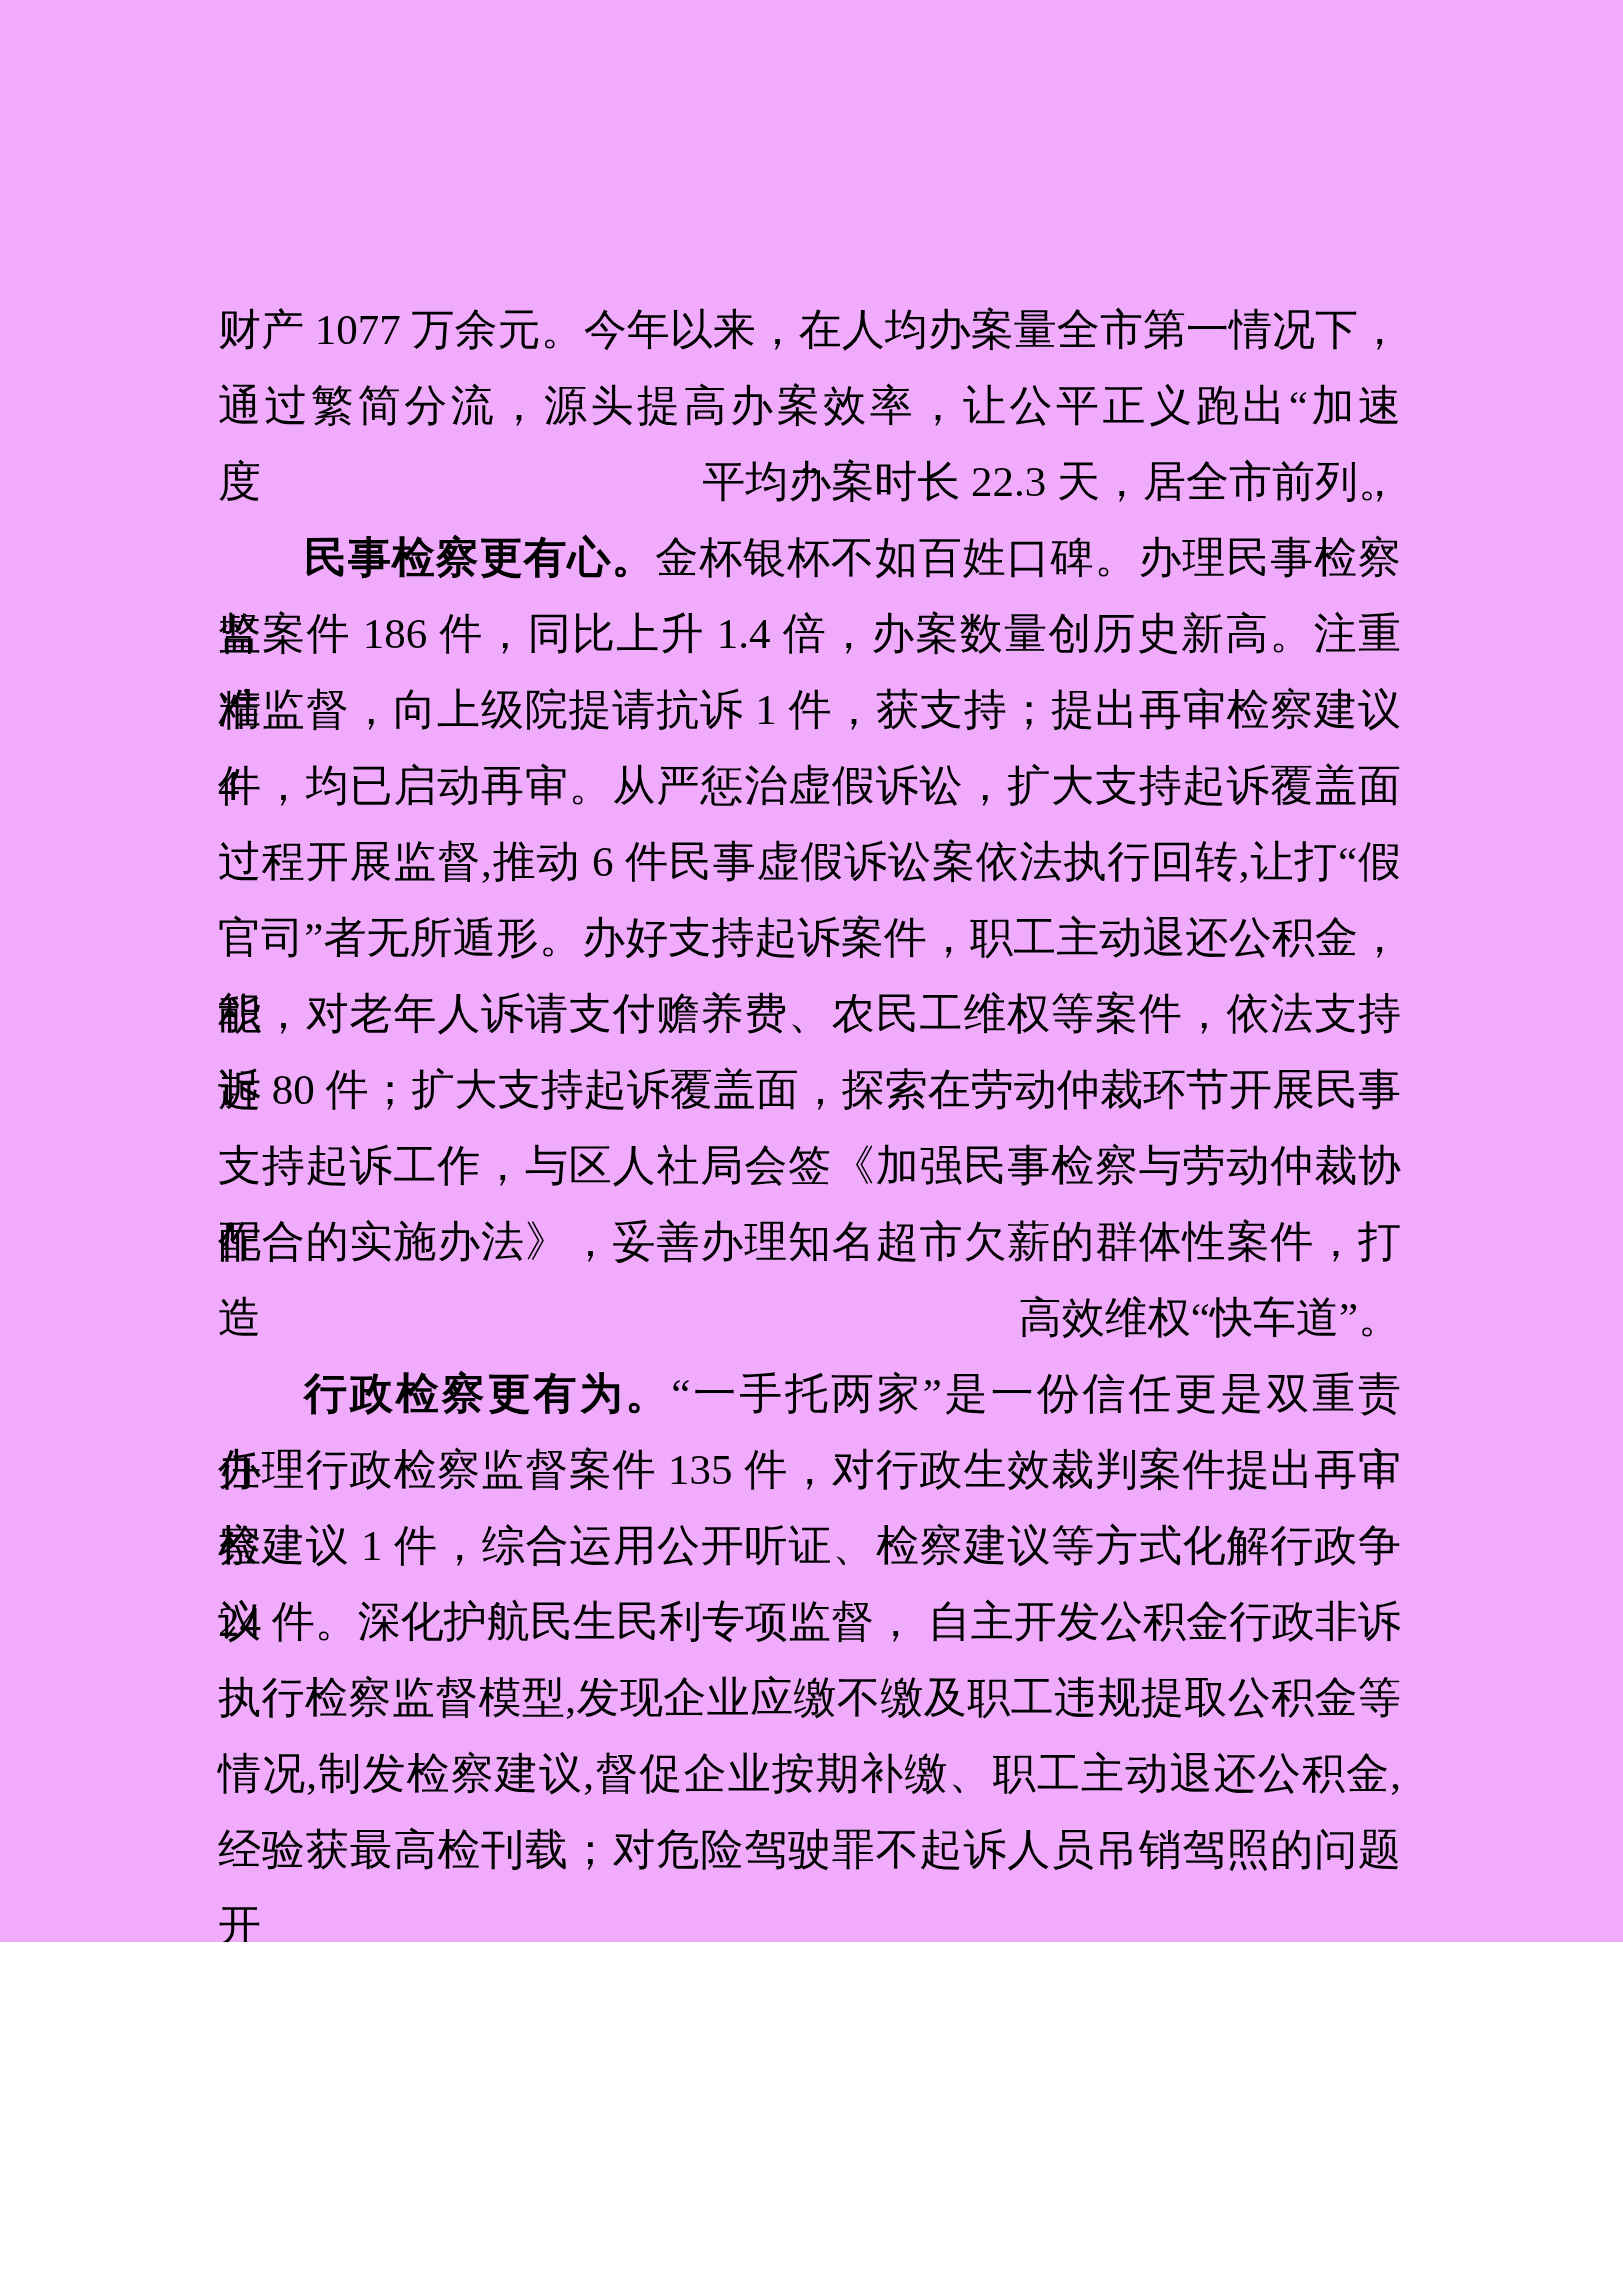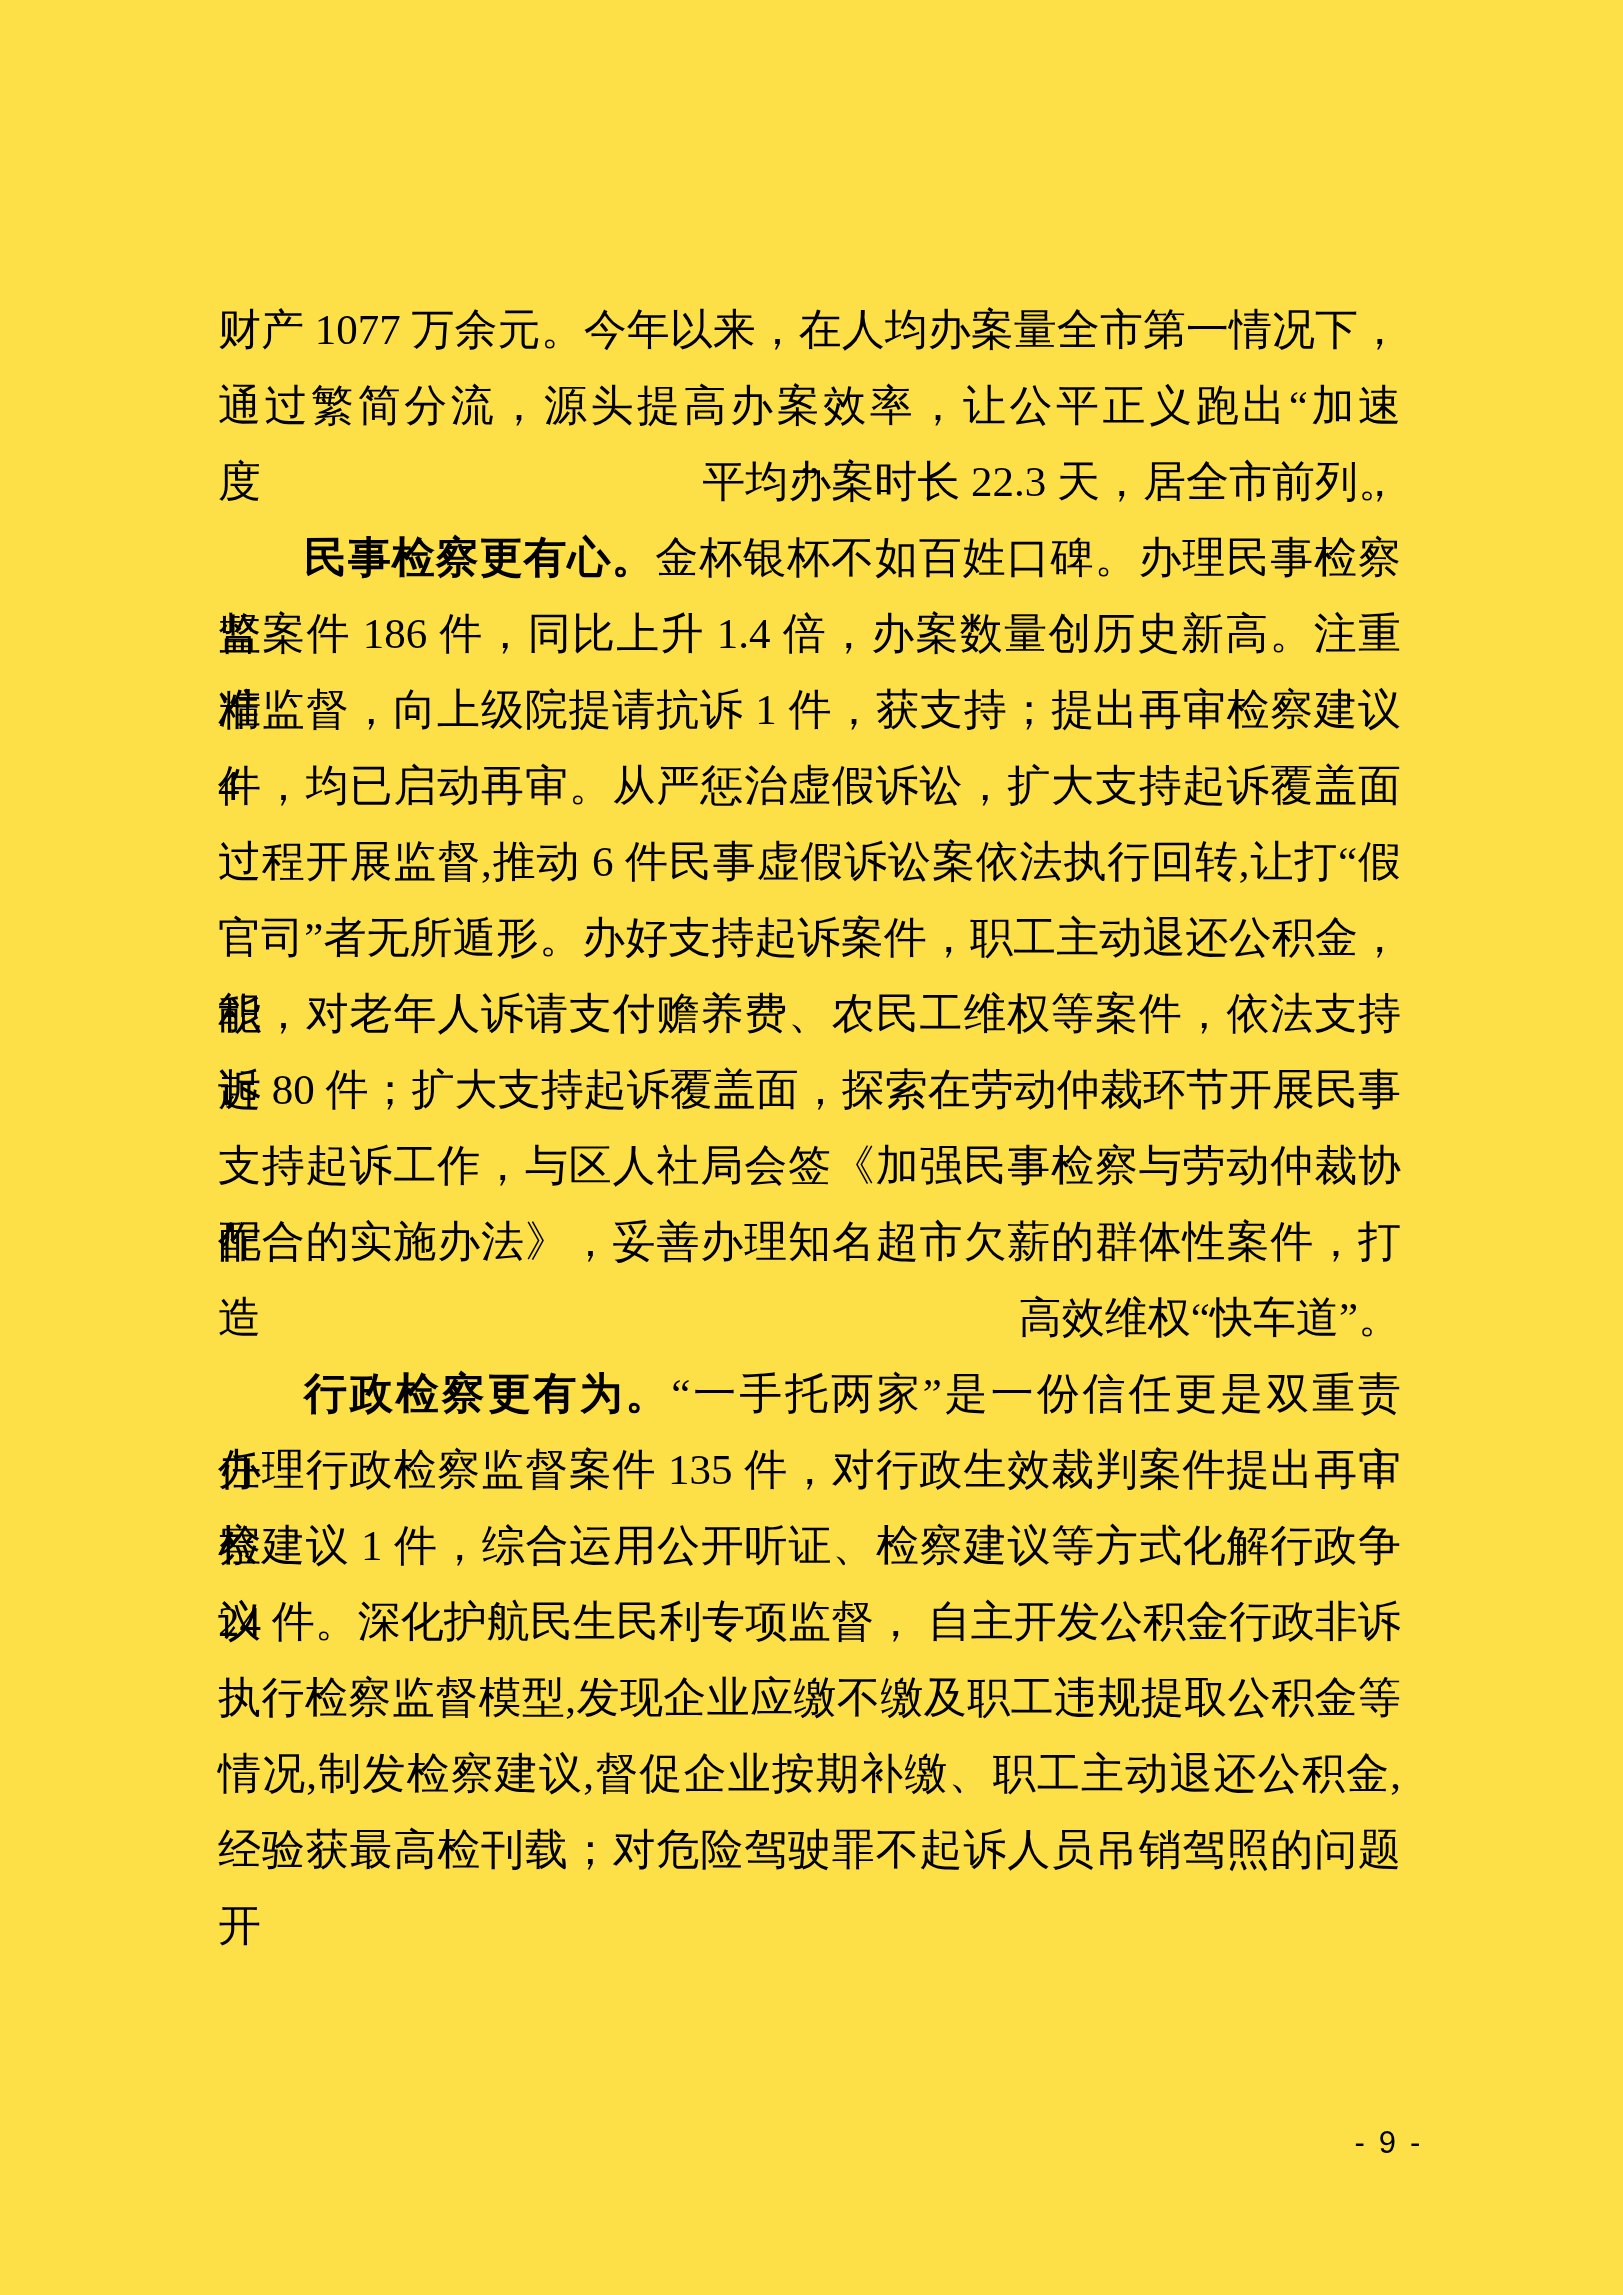--- a/index.html
+++ b/index.html
@@ -3,22 +3,22 @@
 <meta charset="utf-8">
 <style>
   html, body {
     margin: 0;
     padding: 0;
     background: #ffffff;
   }
   .page {
     position: relative;
     width: 1623px;
-    height: 2295px;
-    background: #fde047;
+    height: 1942px;
+    background: #f0abfc;
     overflow: hidden;
     font-family: "Liberation Serif", "DejaVu Serif", serif;
     color: #000000;
   }
   .content {
     position: absolute;
     left: 218px;
     top: 292px;
     width: 1183px;
   }

